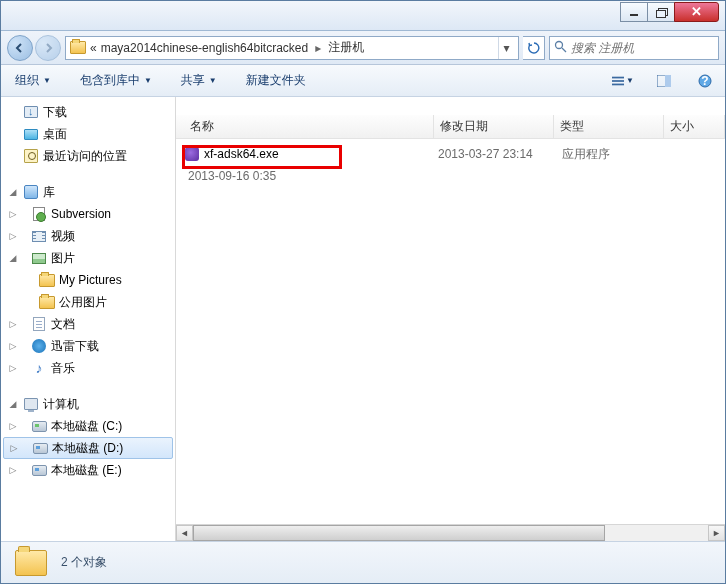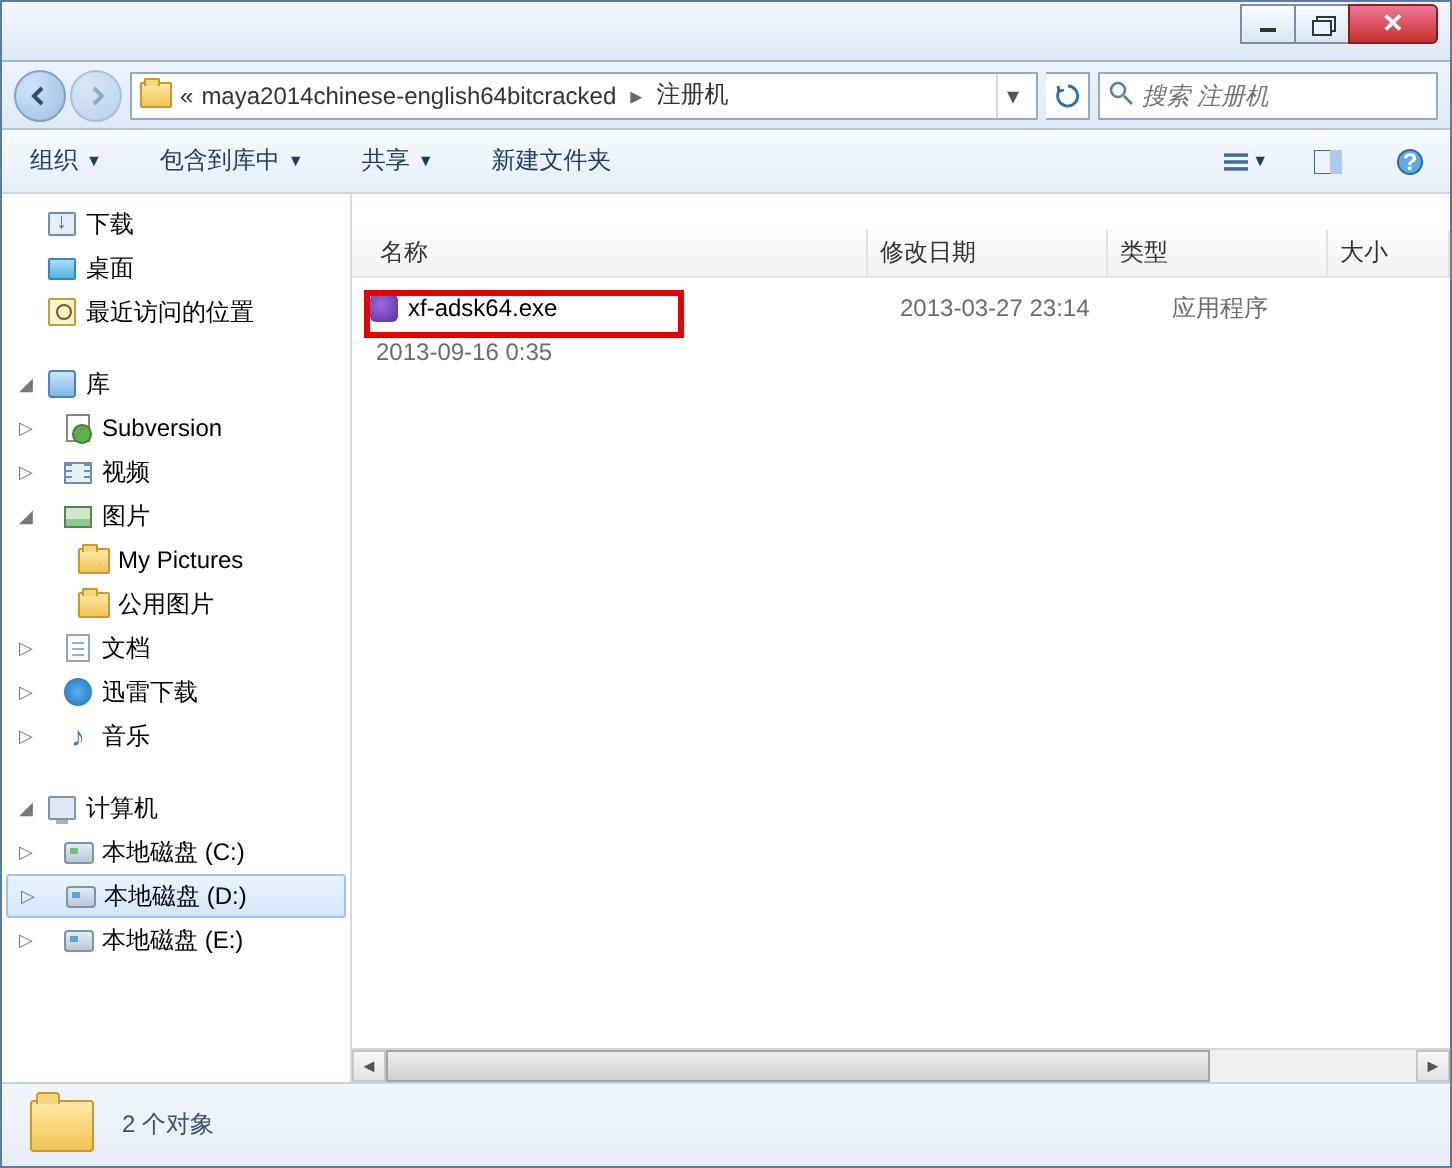--- a/index.html
+++ b/index.html
@@ -83,21 +83,21 @@
 
 .content { flex:1; display:flex; flex-direction:column; min-width:0;margin-top:18px; }
 .col-headers { height:24px; display:flex; align-items:center; border-bottom:1px solid #e3e3e3; background:linear-gradient(#fdfdfd,#f1f1f1); padding-left:8px; }
 .col-h { color:#333; border-right:1px solid #e3e3e3; height:100%; display:flex; align-items:center; padding-left:6px; }
 .col-name { width:250px; }
 .col-date { width:120px;text-align:right; }
 .col-type { width:110px; }
 .col-size { flex:1; }
 
 .file-area { flex:1; overflow:auto; position:relative; padding:4px 0 4px 4px; }
-.file-row { display:flex; align-items:center; height:22px; padding-left:4px; gap:16px; }
+.file-row { display:flex; align-items:center; height:22px; padding-left:4px; gap:4px; }
 .file-ico { width:16px; height:16px; display:inline-flex; align-items:center; justify-content:center; }
 .file-ico-exe { width:14px; height:14px; background:radial-gradient(circle at 40% 40%, #9b6be0, #5b2da0); border-radius:3px; }
 .file-ico-txt { width:12px; height:14px; background:#fff; border:1px solid #9aaecb; position:relative; }
 .file-ico-txt::after { content:""; position:absolute; left:2px; right:2px; top:3px; height:8px; background:repeating-linear-gradient(#9aaecb 0 1px, transparent 1px 3px); }
 .file-cell { padding-left:4px; }
 .fc-name { width:246px; display:flex; align-items:center; gap:4px; }
 .fc-date { width:120px; color:#6b6b6b; }
 .fc-type { width:110px; color:#6b6b6b; }
 .hl-wrap { position:absolute; top:6px; left:6px; width:160px; height:24px; border:3px solid #e90000; pointer-events:none; }
 

